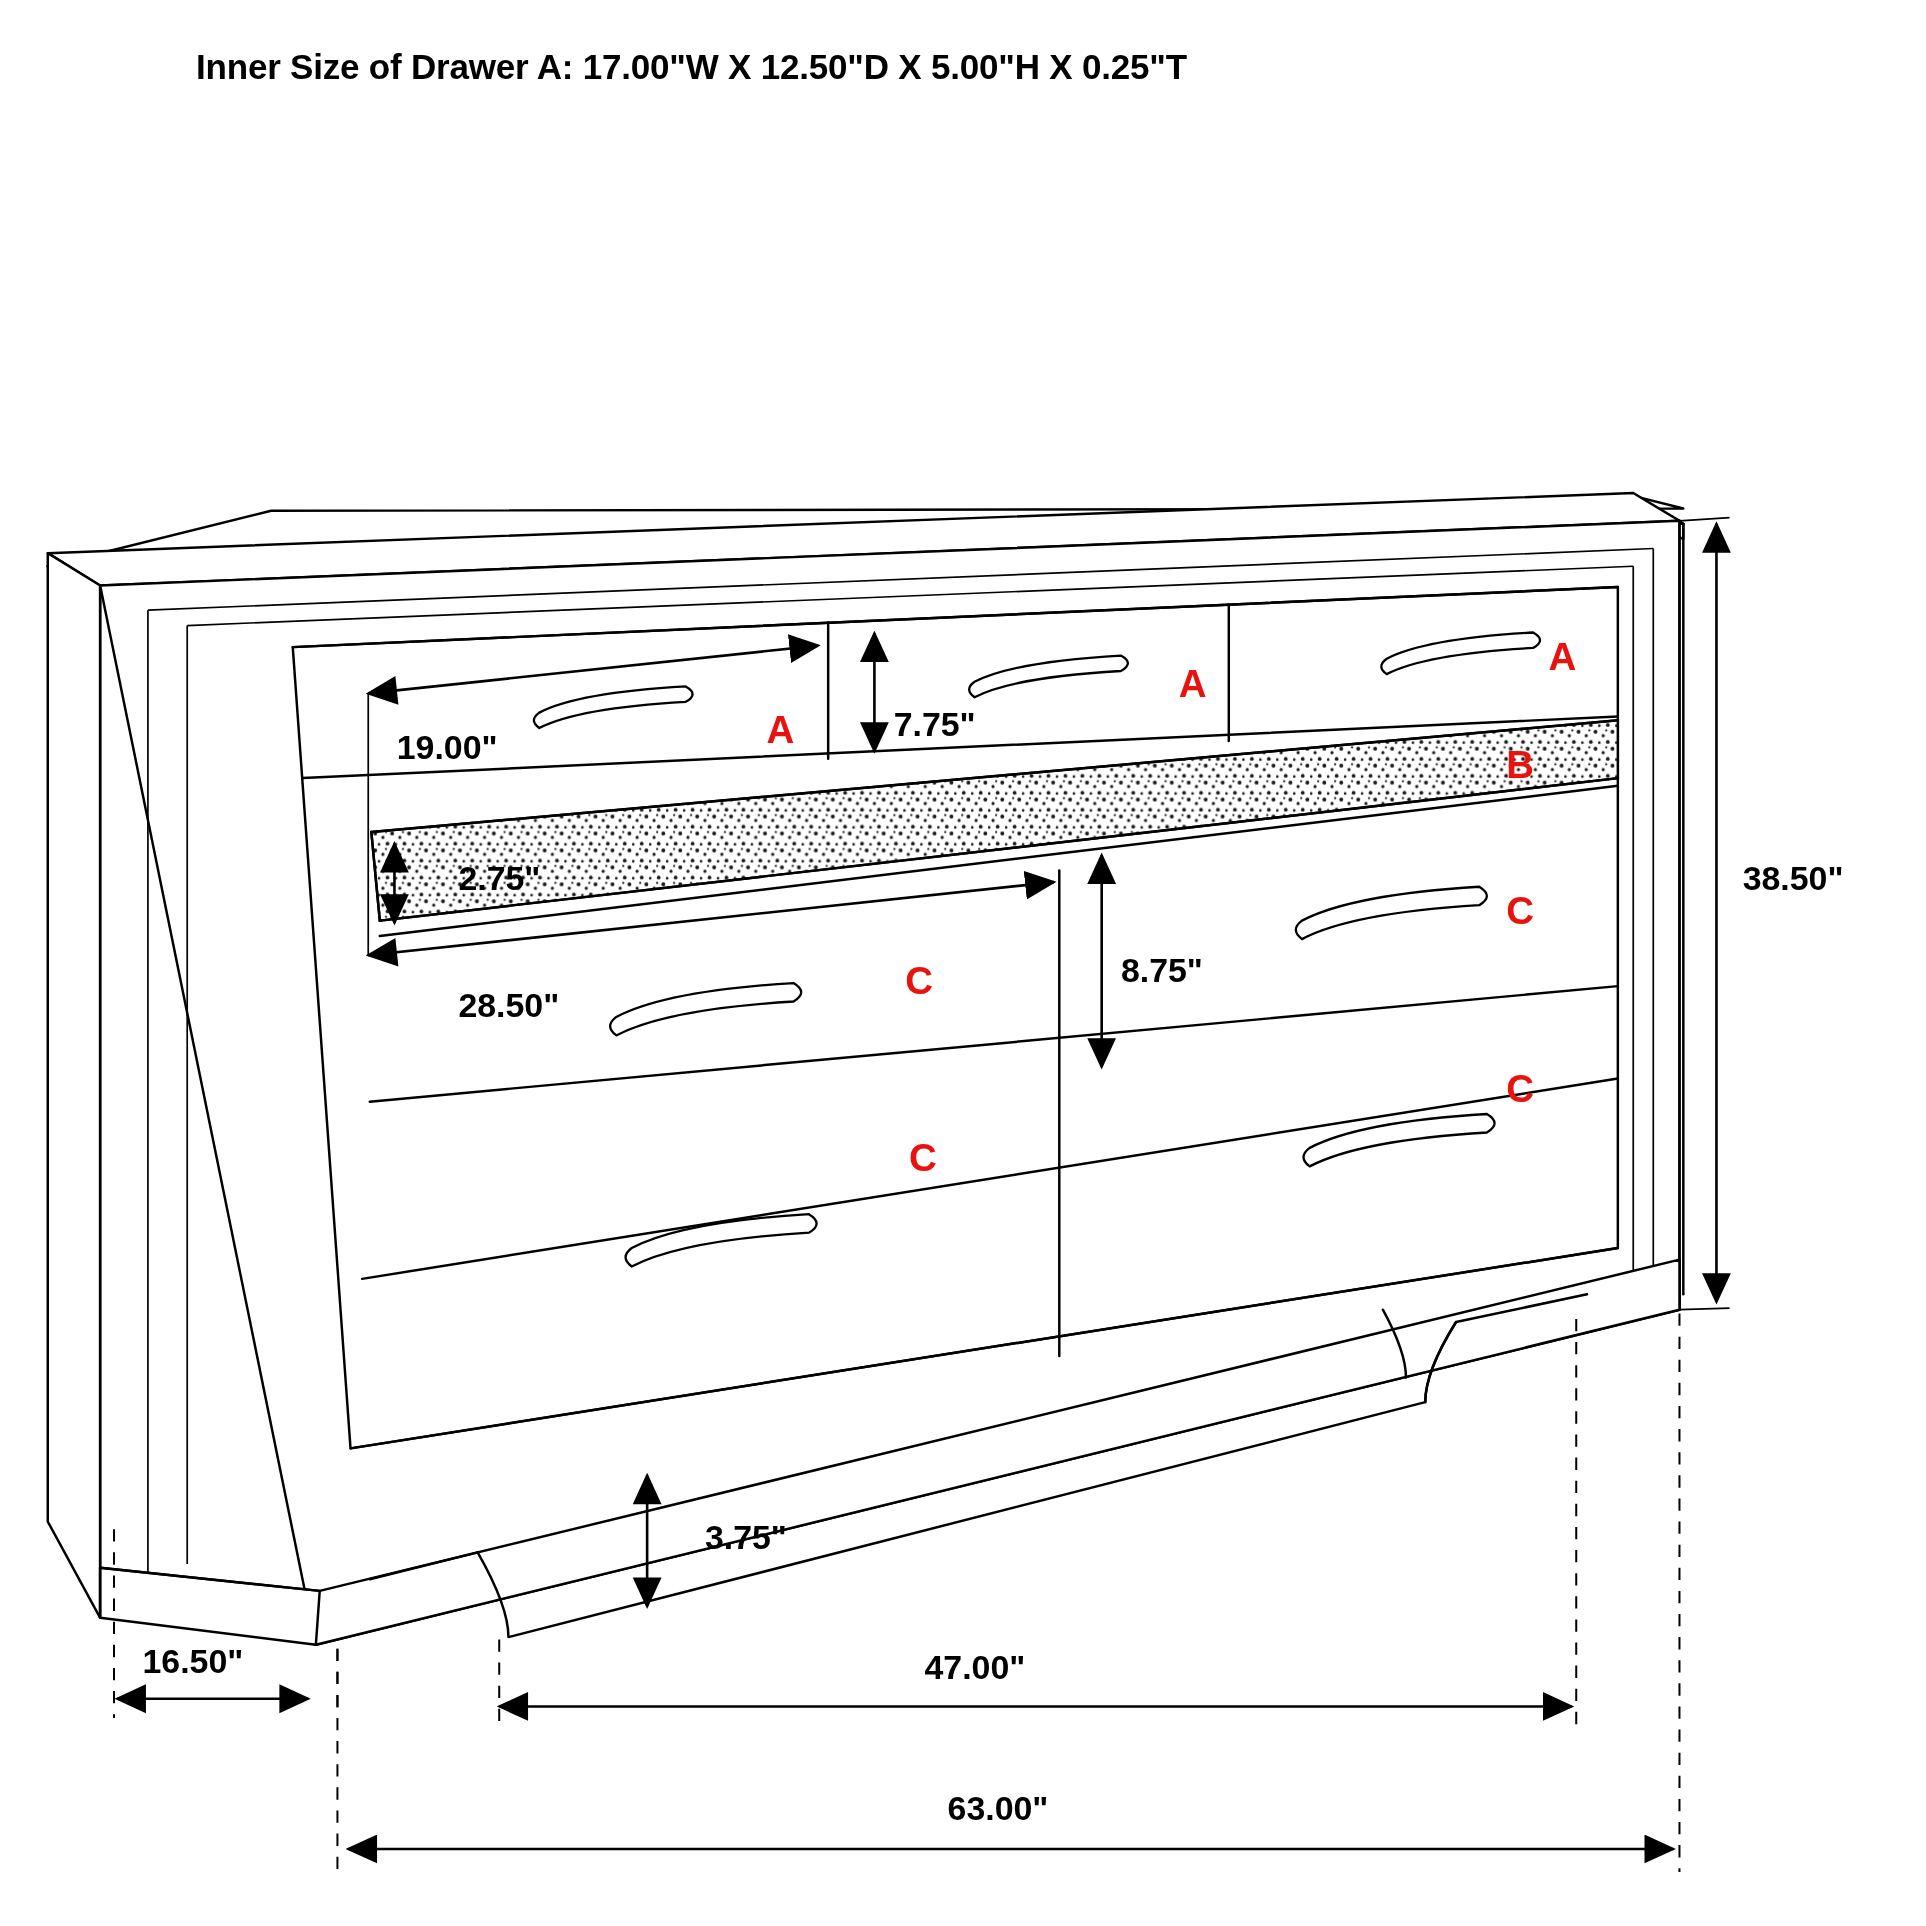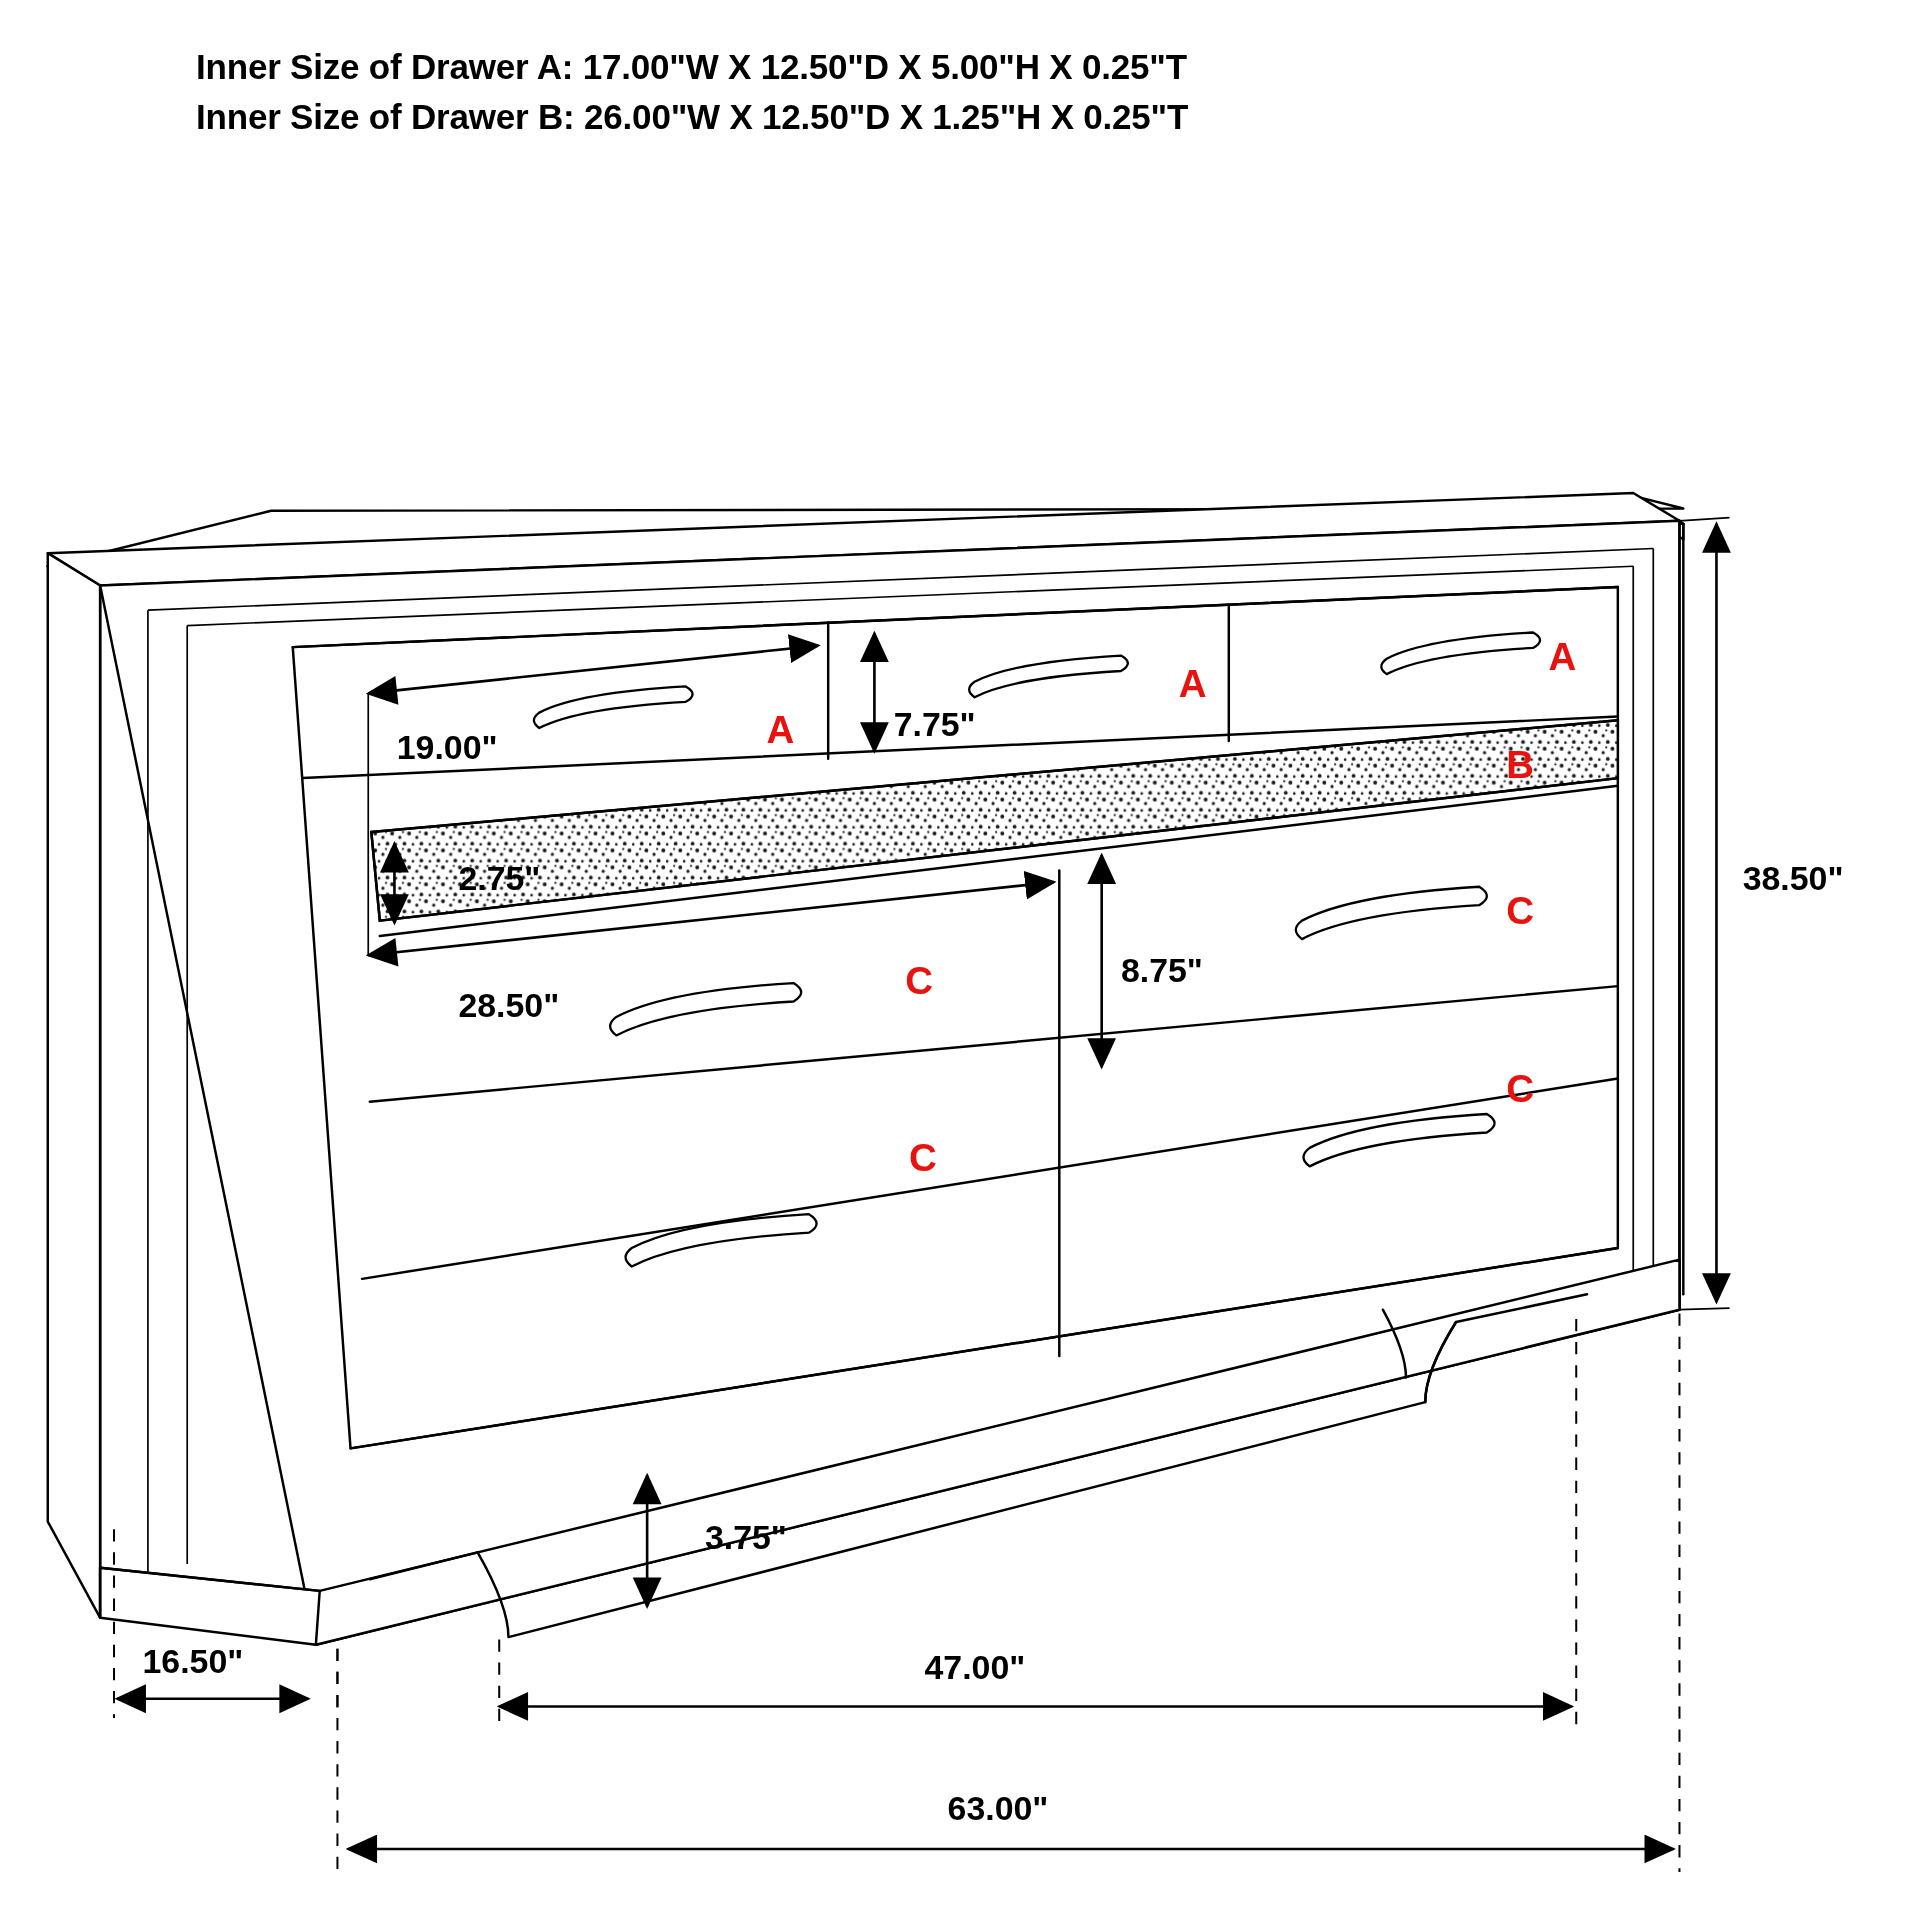--- a/index.html
+++ b/index.html
@@ -92,21 +92,20 @@
     stroke-width: 3.2;
   }
 </style>
 </head>
 <body>
 
 <div id="stage">
 
   <div class="spec-block">
     <span class="spec-line">Inner Size of Drawer A: 17.00"W X 12.50"D X 5.00"H X 0.25"T</span>
-    <span class="spec-line">Inner Size of Drawer B: 26.00"W X 12.50"D X 1.25"H X 0.25"T</span>
   </div>
 
   <svg id="drawing" viewBox="0 0 2500 2500">
     <defs>
       <pattern id="speckle" width="22" height="22" patternUnits="userSpaceOnUse">
         <rect width="22" height="22" fill="#ffffff"></rect>
         <circle cx="3" cy="4" r="2.6" fill="#1a1a1a"></circle>
         <circle cx="13" cy="9" r="2.1" fill="#1a1a1a"></circle>
         <circle cx="19" cy="17" r="2.4" fill="#1a1a1a"></circle>
         <circle cx="8" cy="18" r="1.7" fill="#1a1a1a"></circle>

